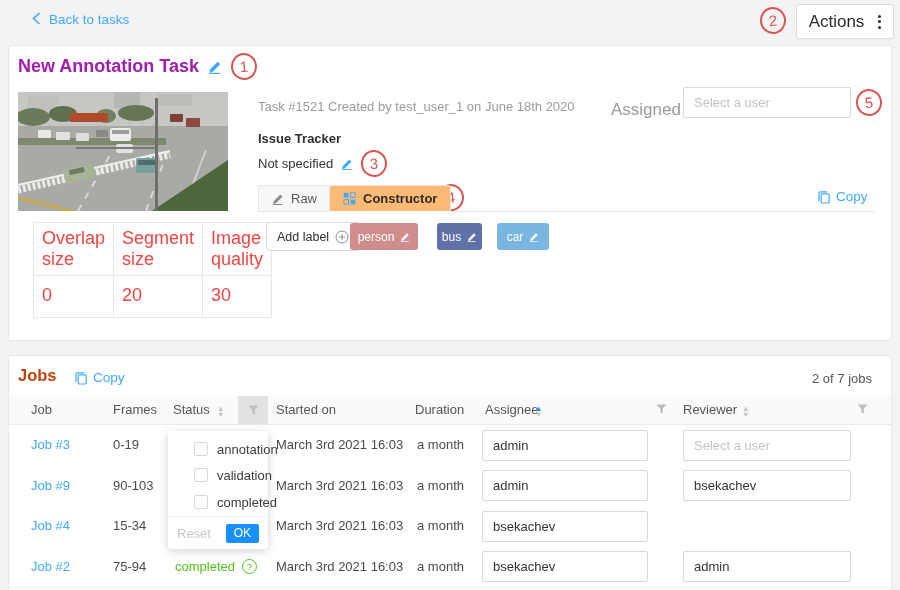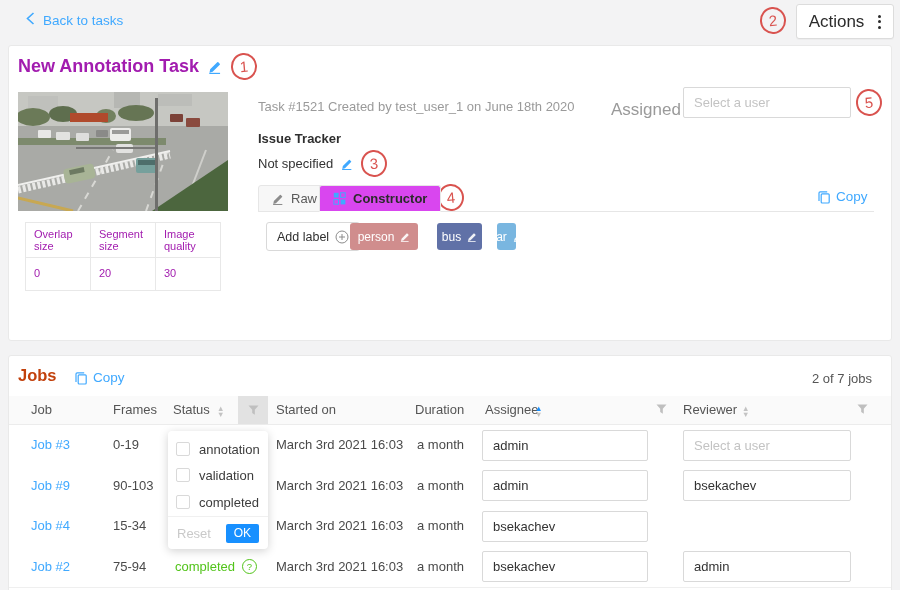--- a/index.html
+++ b/index.html
@@ -3,63 +3,63 @@
 <meta charset="utf-8">
 <style>
   html,body{margin:0;padding:0}
   #app{position:relative;width:900px;height:590px;background:#f3f3f4;overflow:hidden;
        font-family:"Liberation Sans",sans-serif;color:#333}
   .card{position:absolute;background:#fff;border:1px solid #e9e9e9;border-radius:3px;box-sizing:border-box}
   #card-task{left:8px;top:45px;width:884px;height:296px}
   #card-jobs{left:8px;top:355px;width:884px;height:245px}
 
   
-  .back{position:absolute;left:26px;top:12px;display:flex;align-items:center;gap:8px;
+  .back{position:absolute;left:32px;top:12px;display:flex;gap:8px;
         font-size:13.5px;color:#40a9ff;cursor:pointer}
   .actions{position:absolute;left:796px;top:4px;width:96px;height:33px;background:#fff;
         border:1px solid #dcdcdc;border-radius:3px;display:flex;align-items:center;justify-content:center;
         gap:14px;font-size:17px;color:#2b2b2b;cursor:pointer;box-shadow:0 1px 1px rgba(0,0,0,.03)}
   .kebab{display:flex;flex-direction:column;gap:2.5px}
   .kebab i{width:3px;height:3px;border-radius:50%;background:#2b2b2b}
 
   
   .callout{box-sizing:border-box;width:26px;height:27px;border:2px solid #d9534f;border-radius:50%;
         color:#d9534f;font-size:15px;display:flex;align-items:center;justify-content:center;
         transform:rotate(-5deg);background:transparent;flex:none}
   .abs{position:absolute}
 
   
   .title-row{position:absolute;left:18px;top:53px;display:flex;align-items:center;gap:9px}
   .page-title{font-size:18px;font-weight:700;color:#a21caf}
   .icon-blue{color:#40a9ff;cursor:pointer;display:inline-flex}
   .thumb{position:absolute;left:18px;top:92px;width:210px;height:119px;display:block}
-  .params{position:absolute;left:25px;top:222px;border-collapse:collapse;font-size:11px;color:#a21caf;background:#fff}
+  .params{position:absolute;left:33px;top:222px;border-collapse:collapse;font-size:18px;color:#ef4444;background:#fff}
   .params td{border:1px solid #e8e8e8;padding:5px 8px;width:48px;vertical-align:top}
   .params tr.val td{padding:9px 8px 11px}
   .meta{position:absolute;left:258px;top:99px;font-size:13px;color:#9a9a9a}
   .assigned-label{position:absolute;left:611px;top:100px;font-size:17px;color:#9a9a9a}
   .select-input{box-sizing:border-box;border:1px solid #d9d9d9;border-radius:2px;font-size:13px;
         padding:0 10px;color:#333;outline:none;background:#fff;font-family:inherit}
   .select-input::placeholder{color:#c3c3c3}
   #assignee-top{position:absolute;left:683px;top:87px;width:168px;height:31px}
   .issue-h{position:absolute;left:258px;top:131px;font-size:13px;font-weight:700;color:#2f2f2f}
   .issue-row{position:absolute;left:258px;top:150px;display:flex;align-items:center;gap:8px;font-size:13px;color:#333}
   .tabline{position:absolute;left:258px;top:211px;width:616px;height:1px;background:#e6e6e6}
   .tab{position:absolute;top:185px;height:27px;box-sizing:border-box;display:flex;align-items:center;gap:7px;
         padding:0 13px;font-size:13px;border:1px solid #e6e6e6;border-radius:3px 3px 0 0;cursor:pointer;z-index:2}
   #tab-raw{left:258px;background:#f7f7f7;color:#5a5a5a}
-  #tab-cons{left:319px;background:#d946ef;color:#2b2b2b;font-weight:600;border-bottom-color:#fff}
+  #tab-cons{left:329px;background:#fdba74;color:#2b2b2b;font-weight:600;border-bottom-color:#fff}
   .copy-link{display:flex;align-items:center;gap:5px;color:#40a9ff;font-size:13.5px;cursor:pointer}
   #task-copy{position:absolute;left:817px;top:189px}
   .add-label{position:absolute;left:266px;top:222px;height:29px;padding:0 10px;box-sizing:border-box;
         border:1px solid #d9d9d9;border-radius:3px;background:#fff;display:flex;align-items:center;gap:6px;
         font-size:12.5px;color:#2f2f2f;cursor:pointer}
   .chip{position:absolute;top:223px;height:27px;border-radius:3px;display:flex;align-items:center;
         justify-content:center;gap:6px;font-size:12px;color:#fff;box-sizing:border-box;padding:0 8px}
-  #chip-person{left:350px;width:68px}#chip-bus{left:437px;width:45px}#chip-car{left:497px;width:19px}
+  #chip-person{left:350px;width:68px}#chip-bus{left:437px;width:45px}#chip-car{left:497px;width:52px}
   .chip .icon-white{color:#fff;cursor:pointer;display:inline-flex;opacity:.9}
 
   
   .jobs-title{position:absolute;left:18px;top:366px;font-size:16.5px;font-weight:700;color:#c2410c}
   #jobs-copy{position:absolute;left:74px;top:370px}
   .jobs-count{position:absolute;right:28px;top:371px;font-size:13px;color:#555}
   .thead{position:absolute;left:9px;top:396px;width:882px;height:28px;background:#fafafa;border-bottom:1px solid #ececec}
   .th{position:absolute;top:402px;font-size:13px;color:#555}
   .sorter{position:absolute;display:flex;flex-direction:column;line-height:5.5px;font-size:7.5px;color:#c3c3c3;cursor:pointer}
   .sorter .on{color:#1890ff}
@@ -73,21 +73,21 @@
   .qicon{box-sizing:border-box;width:15px;height:15px;border:1px solid #52c41a;border-radius:50%;
         color:#52c41a;font-size:9.5px;display:flex;align-items:center;justify-content:center;cursor:pointer}
   .row .select-input{position:absolute;top:5px;height:31px}
   .in-assignee{left:473px;width:166px}
   .in-reviewer{left:674px;width:168px}
 
   
   .dropdown{position:absolute;left:168px;top:431px;width:100px;height:118px;background:#fff;border-radius:4px;
         box-shadow:0 2px 10px rgba(0,0,0,.18);z-index:20;font-size:13px;color:#3c3c3c}
   .opt{position:absolute;left:0;width:100%;height:24px;display:flex;align-items:center;gap:9px;
-        padding-left:8px;box-sizing:border-box;cursor:pointer}
+        padding-left:26px;box-sizing:border-box;cursor:pointer}
   .cb{width:14px;height:14px;border:1px solid #d9d9d9;border-radius:2px;background:#fff;box-sizing:border-box;flex:none}
   .dd-footer{position:absolute;left:0;bottom:0;width:100%;height:33px;border-top:1px solid #f0f0f0;
         box-sizing:border-box;display:flex;align-items:center;justify-content:space-between;padding:0 9px}
   .reset{color:#c9c9c9;font-size:13px;cursor:not-allowed}
   .okbtn{background:#1890ff;color:#fff;font-size:12px;border-radius:2px;padding:2.5px 8px;cursor:pointer;border:none}
 </style>
 </head>
 <body>
 
 <div id="app">

